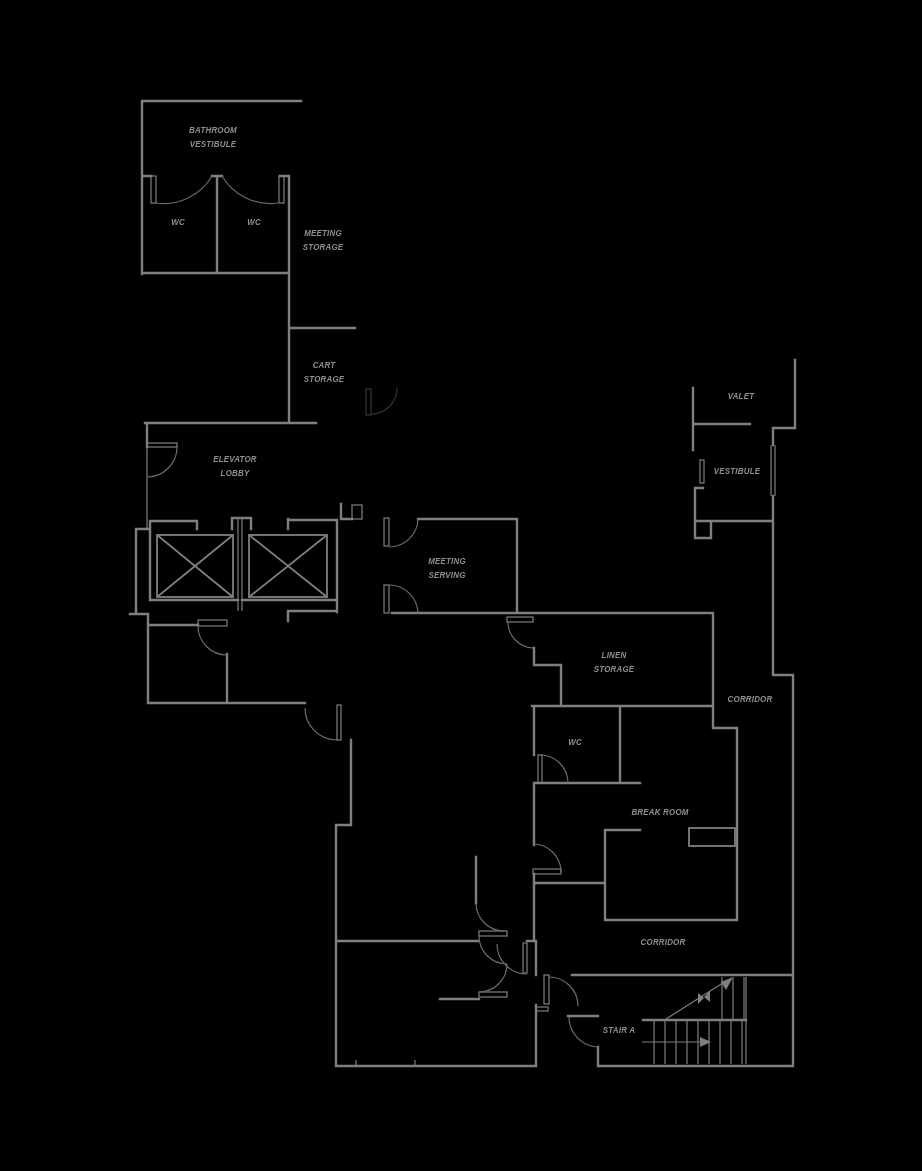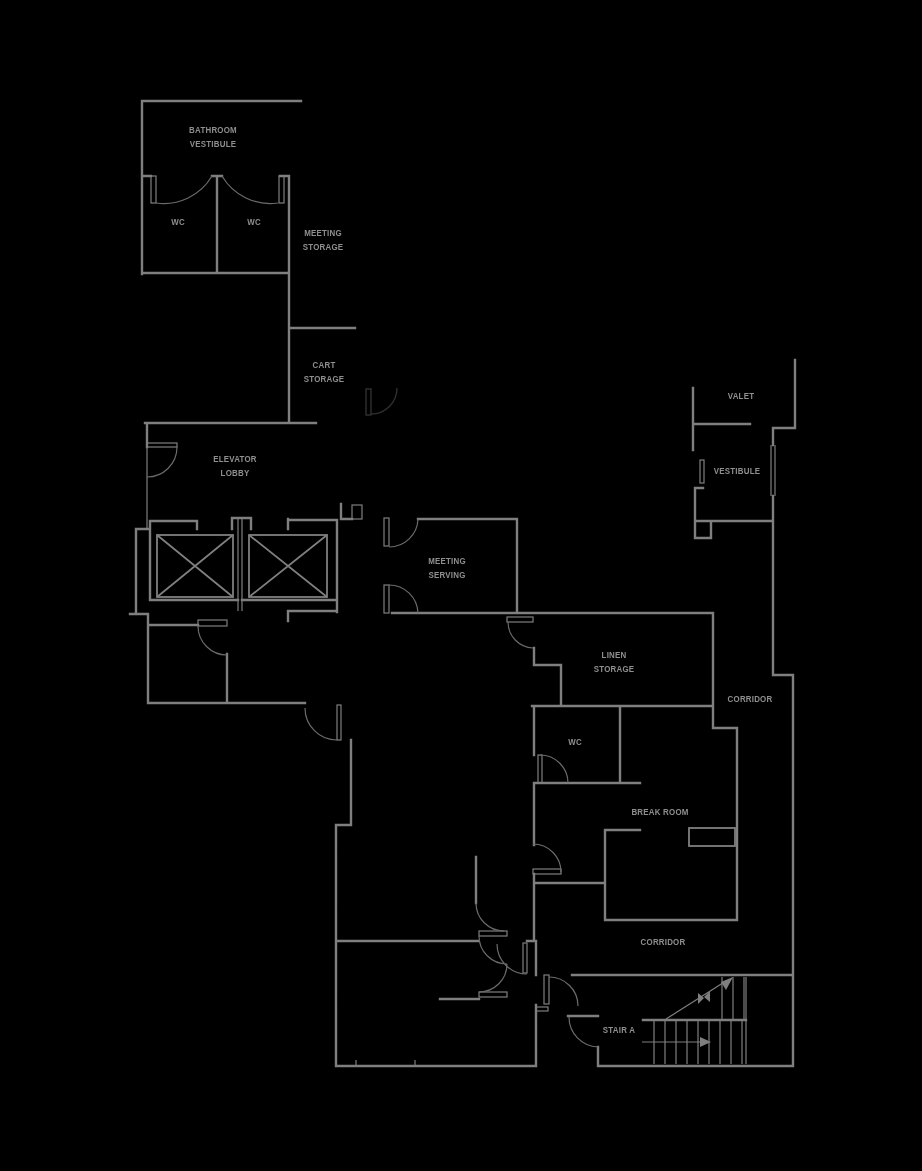--- a/index.html
+++ b/index.html
@@ -2,20 +2,21 @@
 <html><head>
 <meta charset="utf-8">
 <style>
   html,body{margin:0;padding:0;background:#000;}
   #plan-root{
     position:relative;
     width:922px;height:1171px;
     background:var(--bg,#000);
     overflow:hidden;
     font-family:"Liberation Sans",sans-serif;
+    font-style:italic;
   }
   #plan-svg{position:absolute;left:0;top:0;}
   .w{stroke:var(--wall,#7f7f7f);stroke-width:2.4;fill:none;stroke-linecap:square;}
   .t{stroke:var(--wall,#7f7f7f);stroke-width:1.2;fill:none;stroke-linecap:butt;}
   .t2{stroke:var(--wall,#7f7f7f);stroke-width:1.8;fill:none;}
   .d{stroke:var(--door,#6b6b6b);stroke-width:1.2;fill:none;}
   .dk{stroke:var(--darkdoor,#2f2f2f);stroke-width:1.4;fill:none;}
   .arrow{fill:var(--wall,#7f7f7f);}
   .room-label{
     position:absolute;

